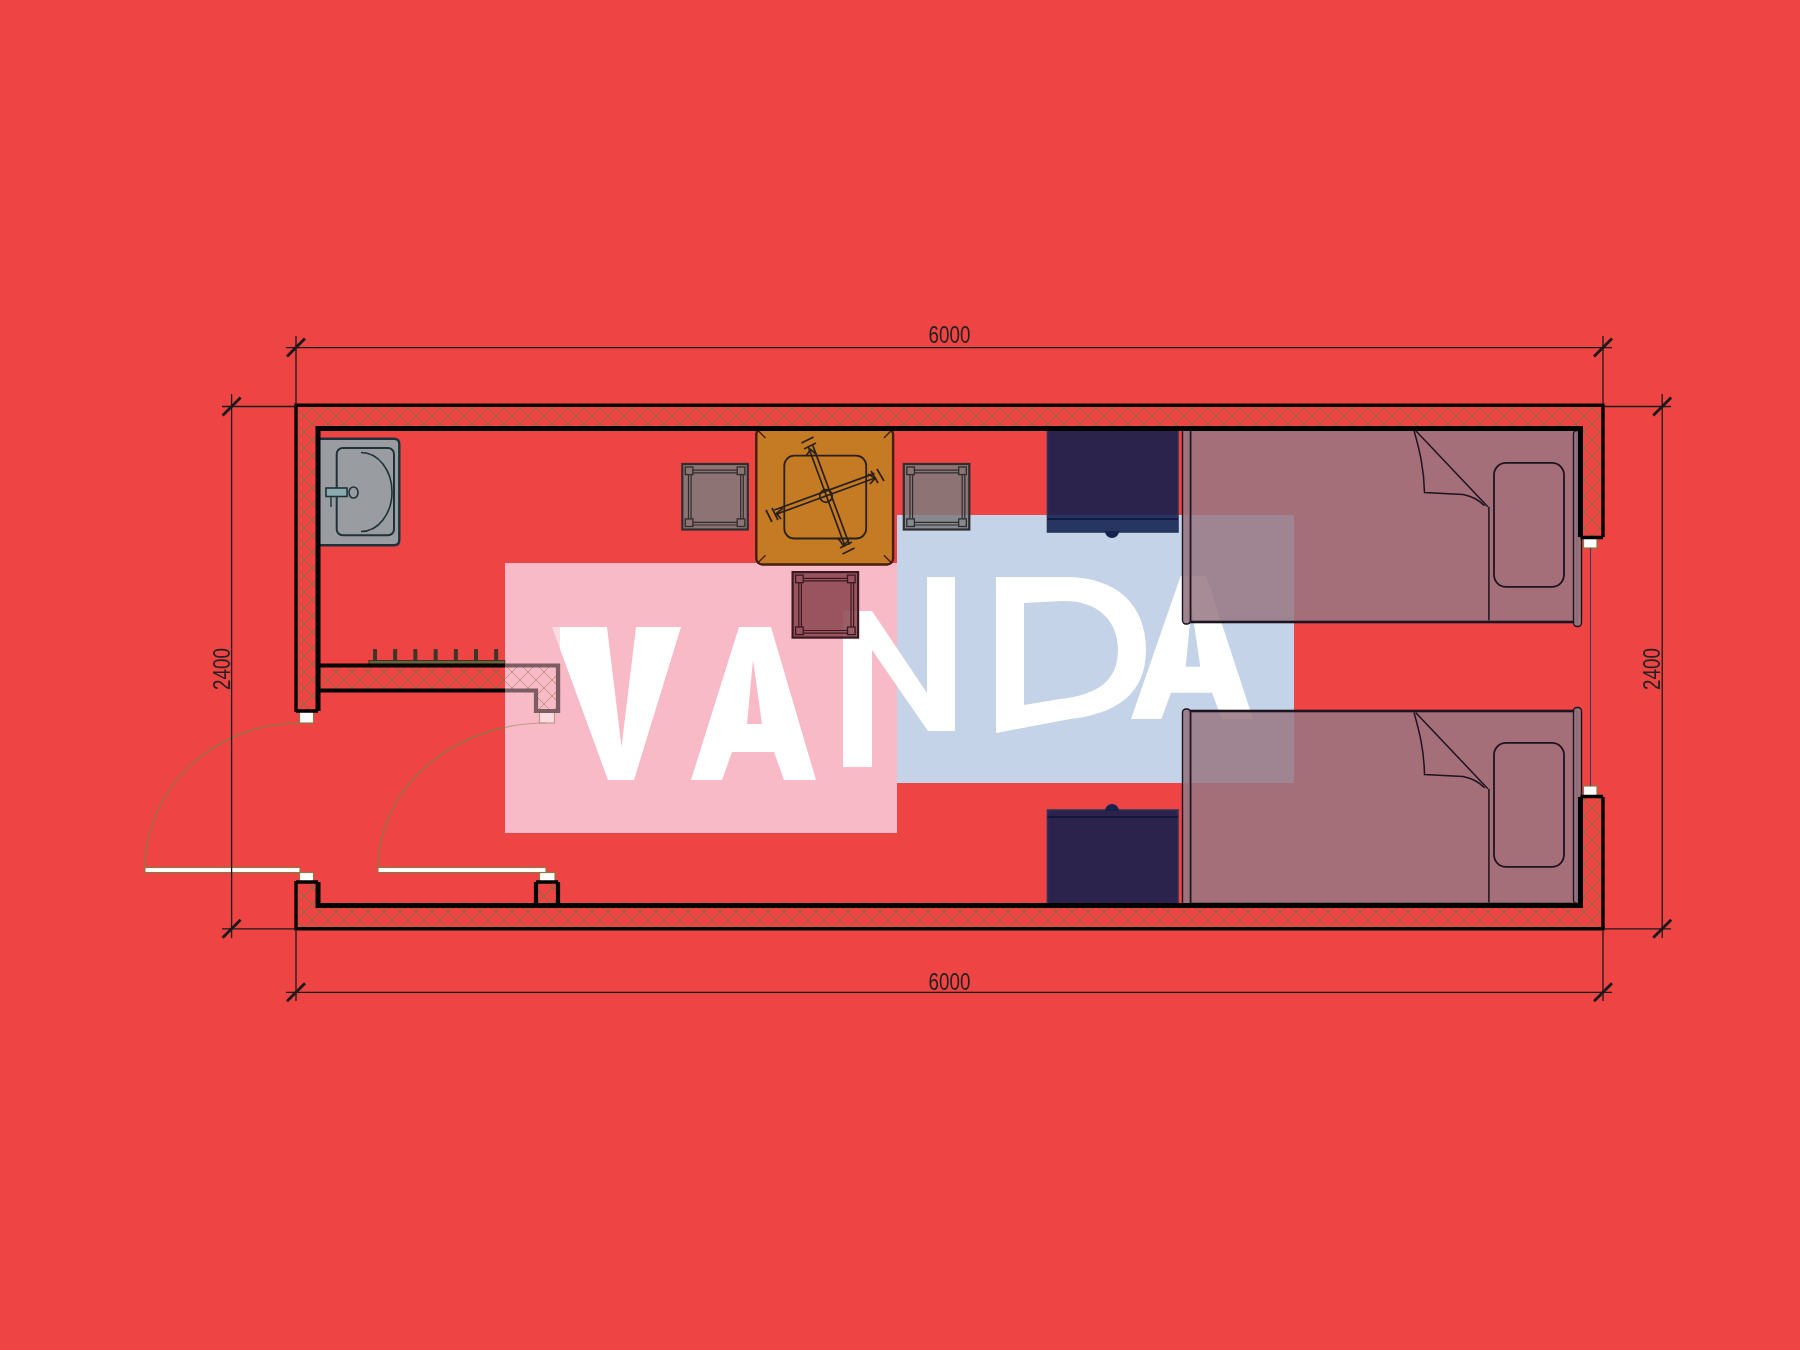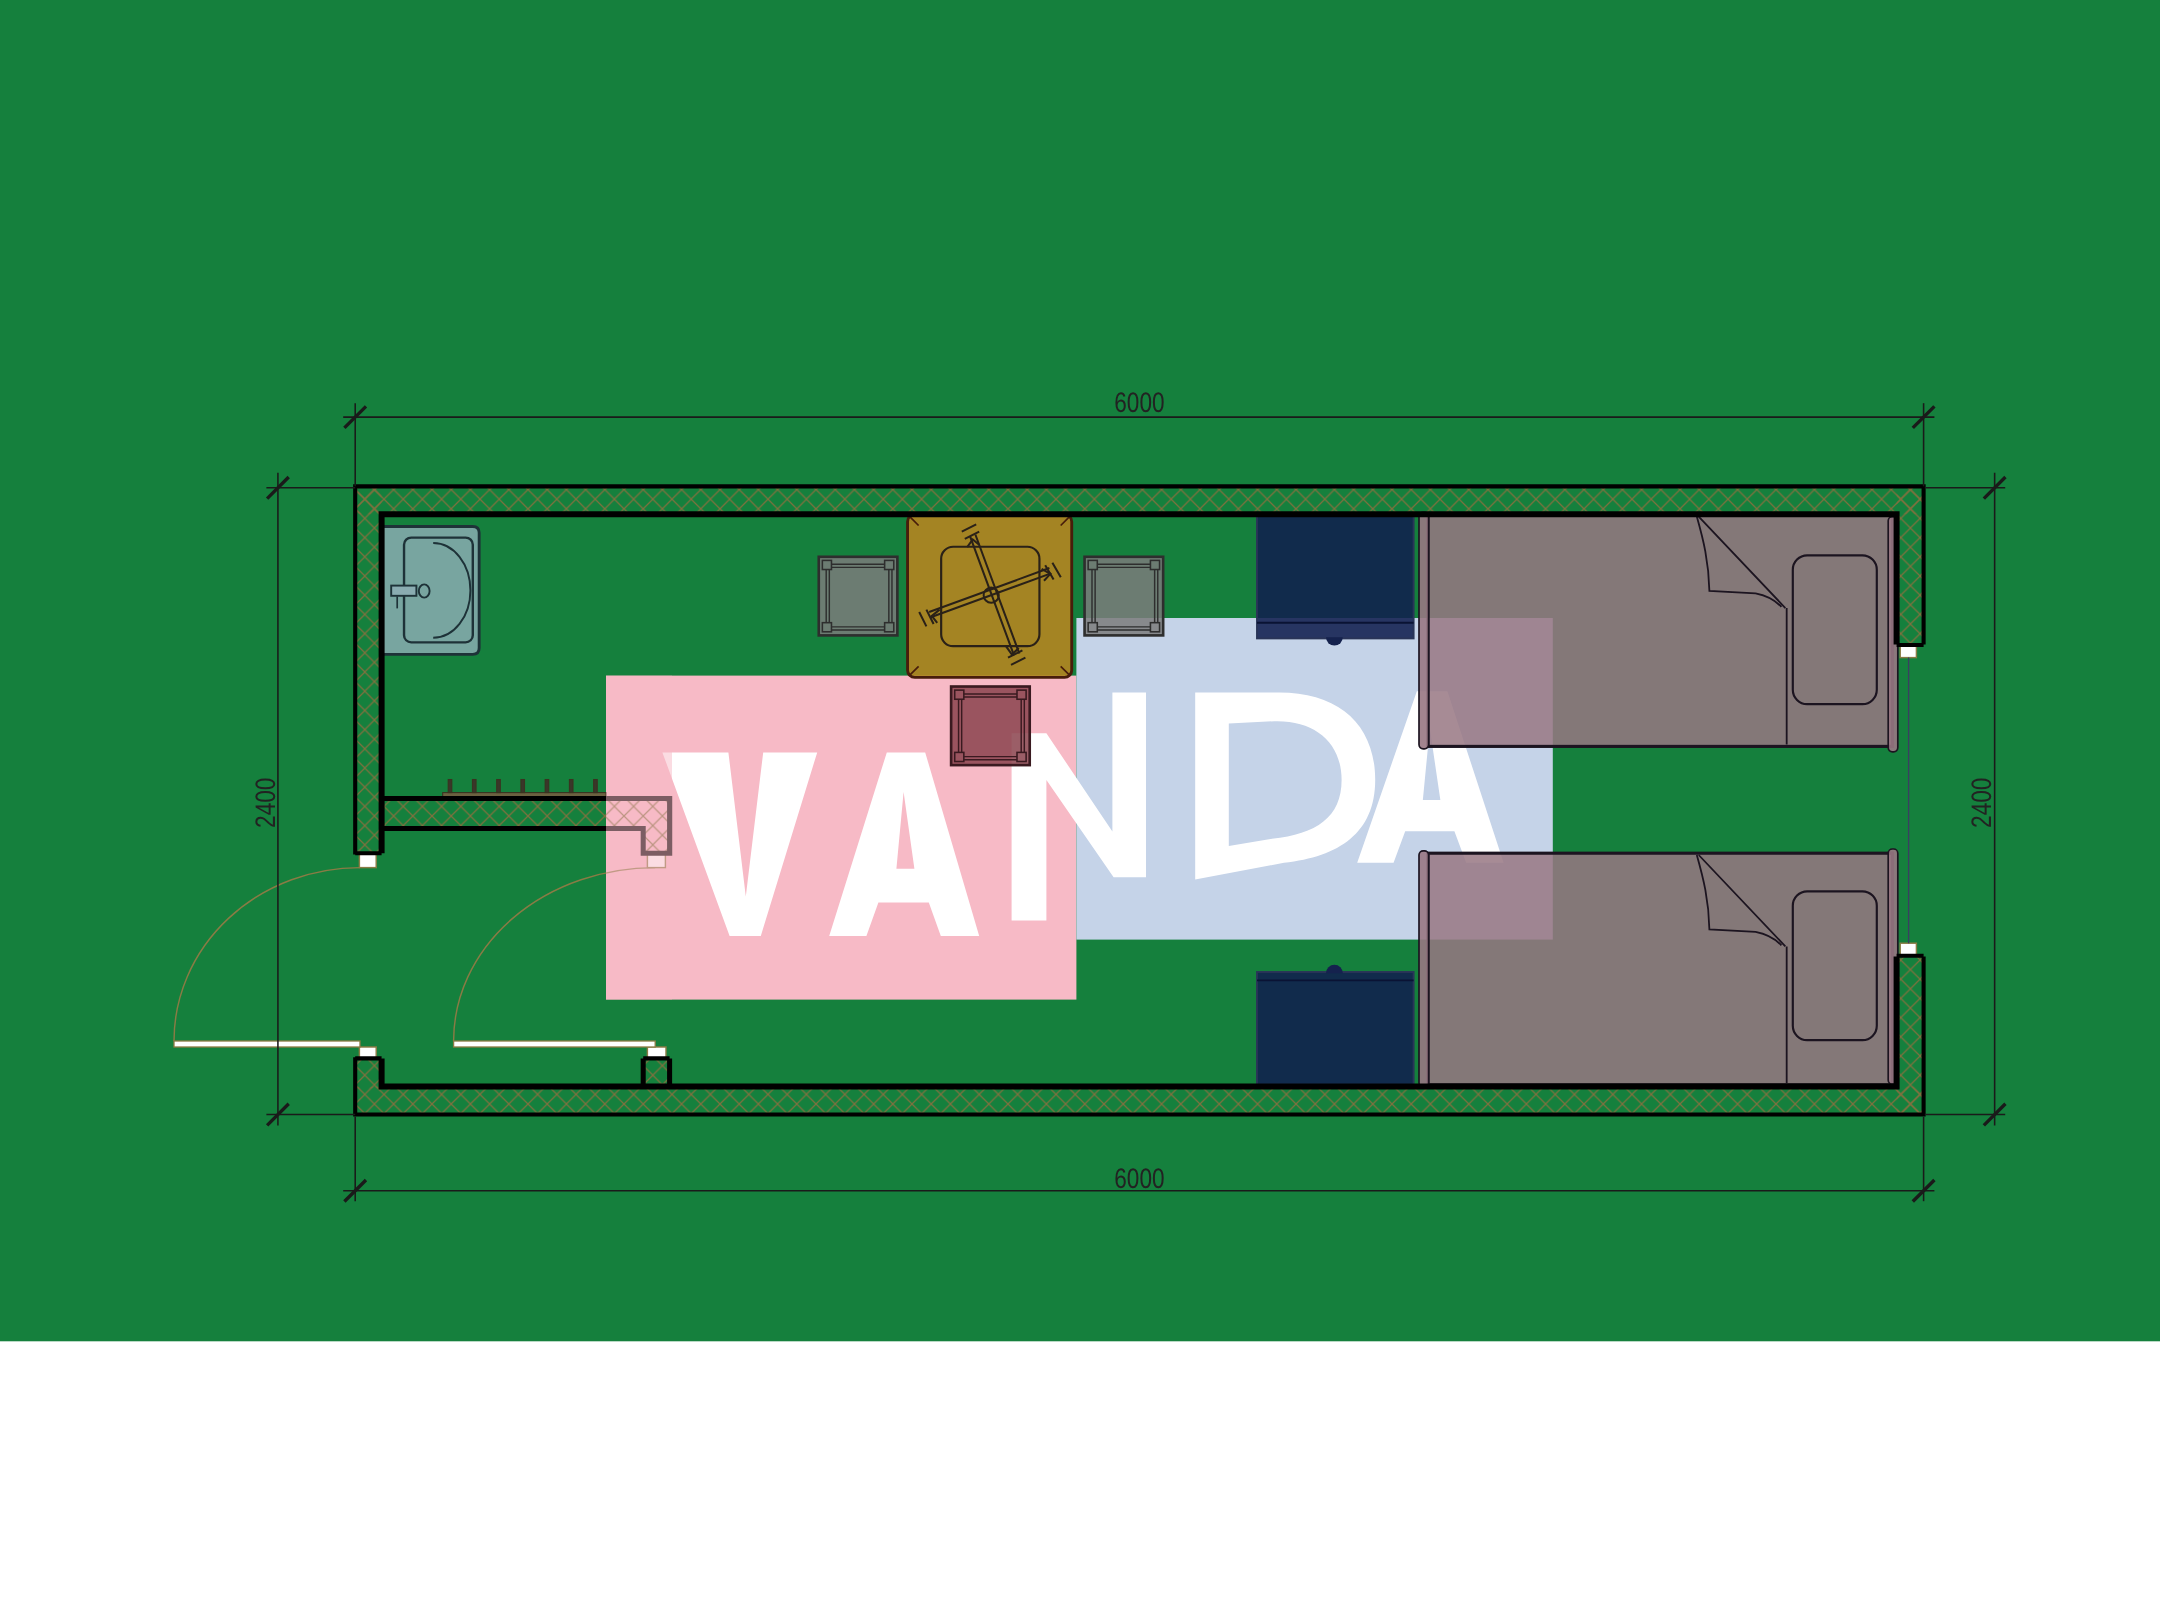--- a/index.html
+++ b/index.html
@@ -1,16 +1,16 @@
 <!DOCTYPE html>
 <html><head>
 <meta charset="utf-8">
 <style>
   html,body{margin:0;padding:0;background:#ffffff;}
-  .page{position:relative;width:1800px;height:1118px;background:#15803d;overflow:hidden;
+  .page{position:relative;width:1800px;height:1350px;background:#ef4444;overflow:hidden;
         font-family:"Liberation Sans", sans-serif;}
 </style>
 </head>
 <body>
 <div class="page">
 <svg width="1800" height="1350" viewBox="0 0 1800 1350">
 <defs>
   <pattern id="hatch" width="16" height="16" patternUnits="userSpaceOnUse">
     <path d="M0,0 L16,16 M16,0 L0,16" stroke="#7f703e" stroke-width="1" fill="none"></path>
   </pattern>

